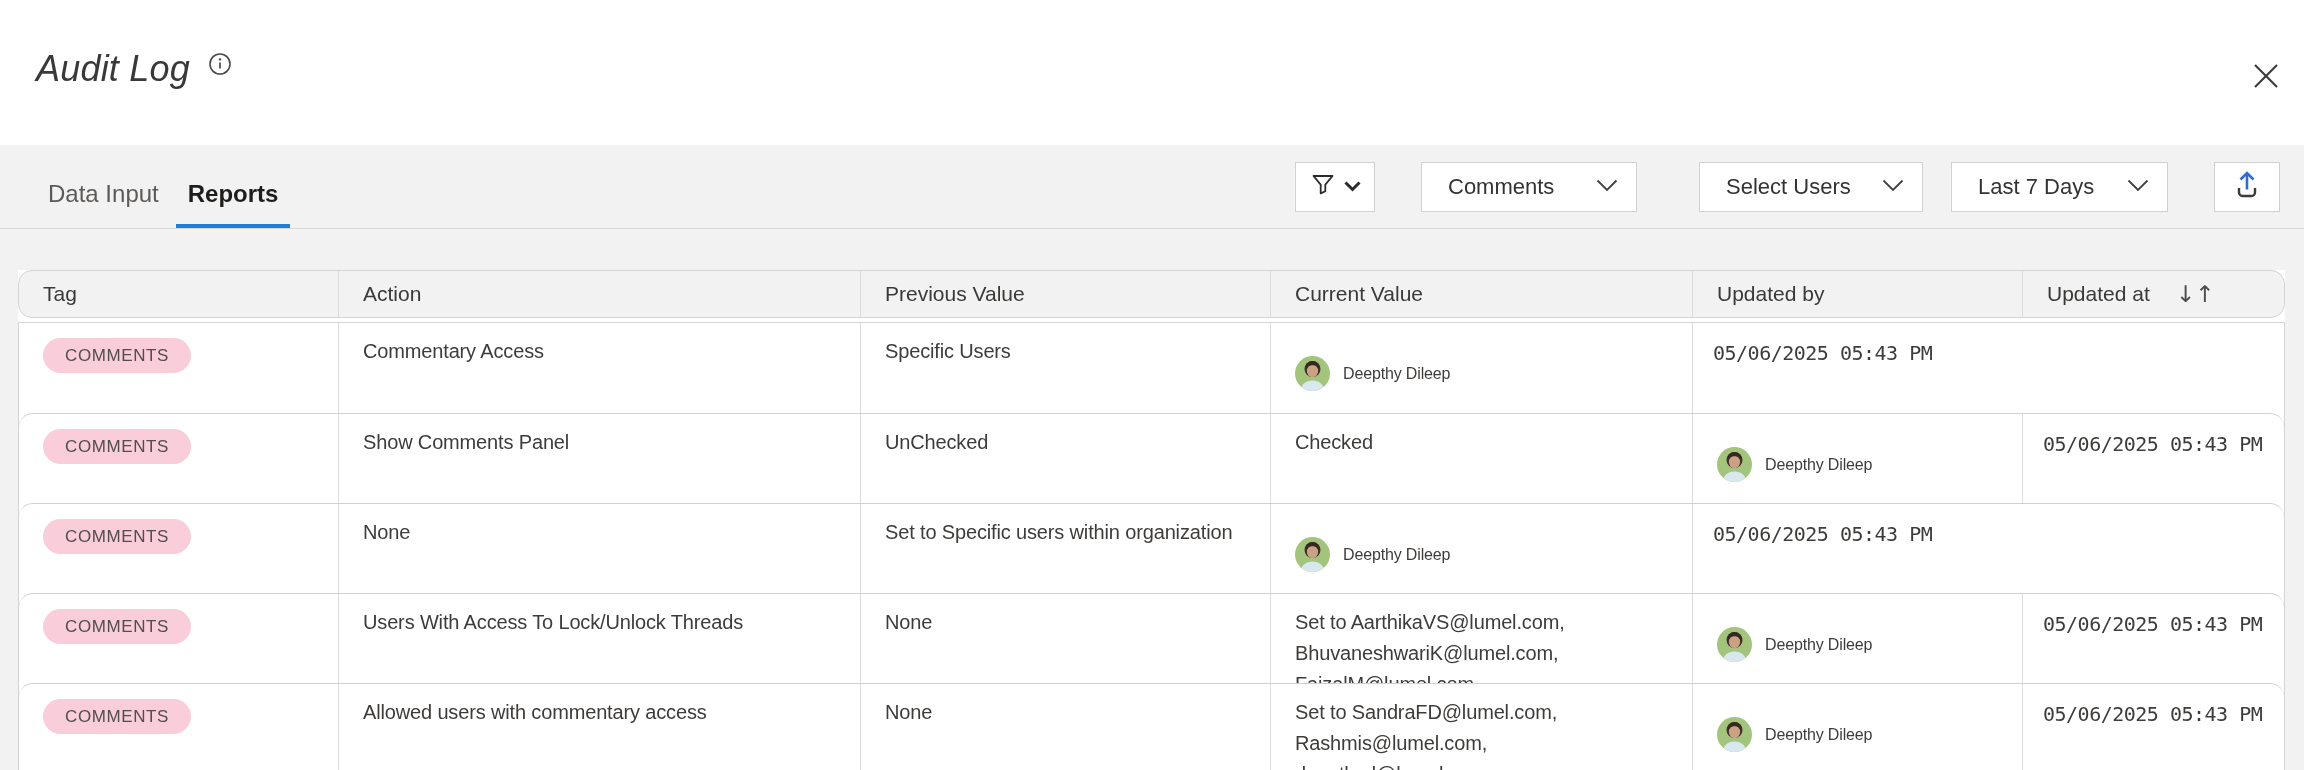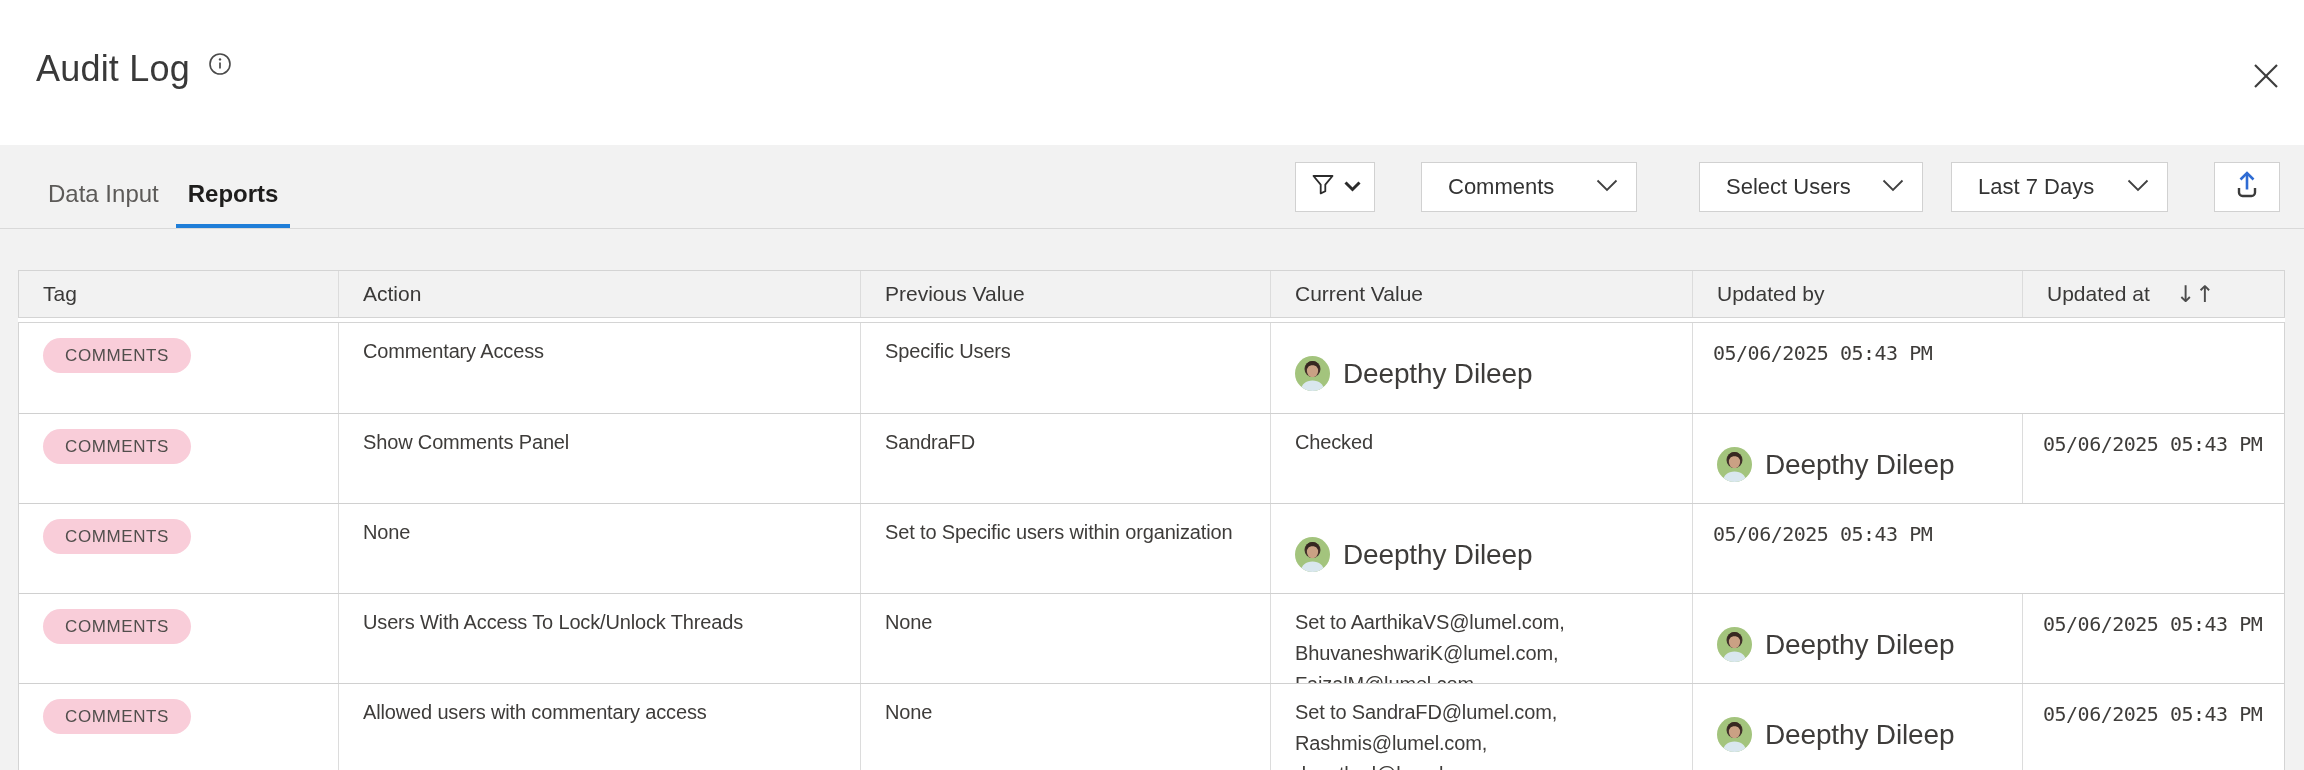--- a/index.html
+++ b/index.html
@@ -19,21 +19,21 @@
     position:relative;width:2304px;height:770px;background:#ffffff;
     overflow:hidden;font-family:"Liberation Sans",sans-serif;color:var(--text-dark);
   }
 
   
   .vh{position:absolute;top:1px;right:2px;display:flex;align-items:center;gap:22px;color:#6a6a6a;}
   .vh svg{display:block;}
   .vh .dots{font-size:20px;line-height:10px;letter-spacing:2px;color:#6a6a6a;}
 
   
-  .title-row{position:absolute;top:0;left:0;right:0;height:145px;background:#fff;}
+  .title-row{position:absolute;top:0;left:0;right:0;height:145px;background:#fff;font-style:italic;}
   .page-title{position:absolute;left:36px;top:48px;font-size:36px;color:#393939;letter-spacing:.2px;}
   .info-btn{position:absolute;left:208px;top:52px;width:24px;height:24px;cursor:pointer;}
   .close-btn{position:absolute;right:22px;top:60px;width:32px;height:32px;cursor:pointer;display:flex;align-items:center;justify-content:center;}
 
   
   .band{position:absolute;top:145px;left:0;right:0;bottom:0;background:var(--band-bg);}
   .toolbar{position:relative;height:84px;border-bottom:1px solid #d9d9d9;display:flex;align-items:center;}
 
   .tabs{display:flex;align-items:flex-end;height:100%;padding-left:36px;justify-content:flex-end;}
   .tab{font-size:24px;color:var(--text-muted);padding:0 12px 16px 12px;margin-right:5px;cursor:pointer;border-bottom:4px solid transparent;}
@@ -44,34 +44,34 @@
   .filter-btn{width:80px;justify-content:center;gap:8px;cursor:pointer;}
   .dropdown{cursor:pointer;padding:0 18px 0 26px;}
   .dd-comments{width:216px;margin-left:46px;}
   .dd-users{width:224px;margin-left:62px;}
   .dd-range{width:217px;margin-left:28px;}
   .dropdown .lbl{flex:1;font-size:22px;color:#333;white-space:nowrap;}
   .export-btn{width:66px;margin-left:46px;justify-content:center;cursor:pointer;}
 
   
   .tablewrap{position:absolute;left:18px;top:125px;width:2267px;background:#fff;}
-  .grid{display:grid;grid-template-columns:320px 522px 410px 422px 330px 263px;}
+  .grid{display:grid;grid-template-columns:320px 522px 410px 422px 330px 263px;border-radius:14px;}
   .thead{border:1px solid var(--border);background:#f2f2f2;height:48px;}
   .thead .hcell{display:flex;align-items:center;padding:0 10px 0 24px;font-size:21px;color:#3a3938;border-right:1px solid var(--border-light);white-space:nowrap;}
   .thead .hcell:last-child{border-right:none;}
   .sorticons{display:flex;align-items:center;margin-left:26px;color:#4c4c4c;font-size:23px;cursor:pointer;font-family:"DejaVu Sans",sans-serif;}
   .tbody{border:1px solid var(--border);margin-top:4px;background:#fff;}
   .trow{border-top:1px solid #d0d0d0;height:90px;overflow:hidden;}
   .trow:first-child{border-top:none;}
   .cell{padding:13px 14px 0 24px;font-size:20px;line-height:31px;color:var(--text-cell);border-right:1px solid var(--border-light);overflow:hidden;letter-spacing:-0.15px;}
   .cell:last-child{border-right:none;}
   .pill{display:inline-block;margin-top:2px;background:var(--pill-bg);color:#514e4c;border-radius:18px;height:35px;line-height:35px;padding:0 22px;font-size:17px;letter-spacing:.6px;}
   .usercell{display:flex;align-items:center;gap:13px;padding-top:11px;}
   .avatar{width:35px;height:35px;border-radius:50%;overflow:hidden;flex:none;}
-  .uname{font-size:28px;color:#3e3c3a;white-space:nowrap;}
+  .uname{font-size:16px;color:#3e3c3a;white-space:nowrap;}
   .tscell{font-family:"DejaVu Sans Mono",monospace;font-size:20px;letter-spacing:-0.5px;padding-left:20px;padding-top:15px;white-space:nowrap;color:#3e3c3a;}
 </style>
 </head>
 <body>
 
 <div class="screen">
 
   <div class="vh">
     <span>
       <svg width="17" height="17" viewBox="0 0 17 17">
@@ -214,21 +214,21 @@
                   <ellipse cx="17.5" cy="15" rx="5.6" ry="6.2" fill="#caa184"></ellipse>
                   <path d="M10.8 13c0-5.2 3-8 6.7-8s6.7 2.8 6.7 8c-2-2.2-3-3.8-6.7-3.8s-4.7 1.6-6.7 3.8z" fill="#362821"></path>
                 </svg></span>
               <span class="uname">Deepthy Dileep</span>
             </div>
             <div class="cell tscell">05/06/2025 05:43 PM</div>
           </div>
           <div class="grid trow">
             <div class="cell "><span class="pill">COMMENTS</span></div>
             <div class="cell ">Show Comments Panel</div>
-            <div class="cell ">SandraFD</div>
+            <div class="cell ">UnChecked</div>
             <div class="cell ">Checked</div>
             <div class="cell usercell" style="padding: 11px 14px 0px 24px;">
               <span class="avatar"><svg width="35" height="35" viewBox="0 0 35 35">
                   <rect width="35" height="35" fill="#a3c47d"></rect>
                   <path d="M6 35c0-7 5-10.5 11.5-10.5S29 28 29 35z" fill="#d9e7ee"></path>
                   <circle cx="17.5" cy="13" r="8" fill="#42312a"></circle>
                   <ellipse cx="17.5" cy="15" rx="5.6" ry="6.2" fill="#caa184"></ellipse>
                   <path d="M10.8 13c0-5.2 3-8 6.7-8s6.7 2.8 6.7 8c-2-2.2-3-3.8-6.7-3.8s-4.7 1.6-6.7 3.8z" fill="#362821"></path>
                 </svg></span>
               <span class="uname">Deepthy Dileep</span>

